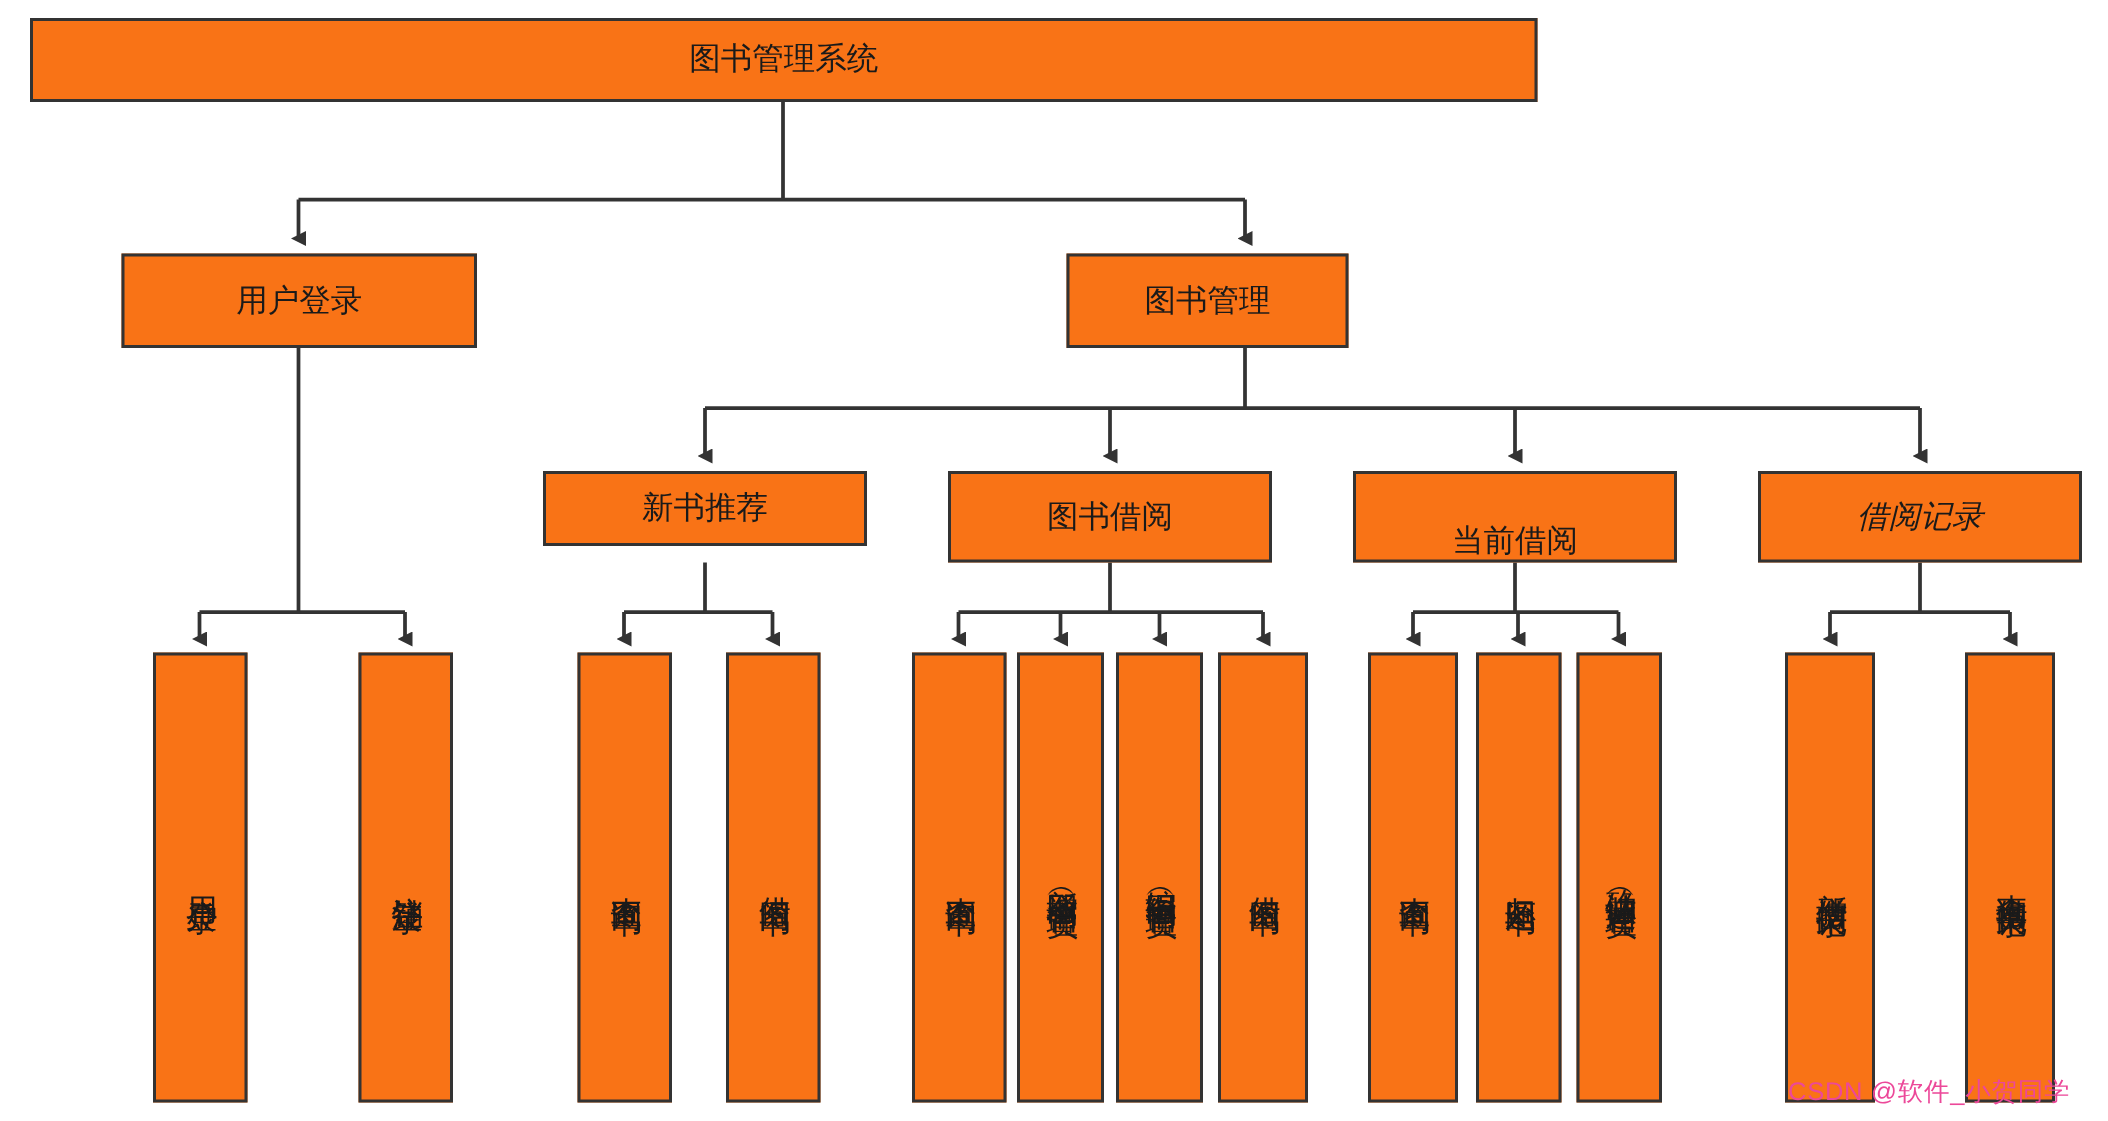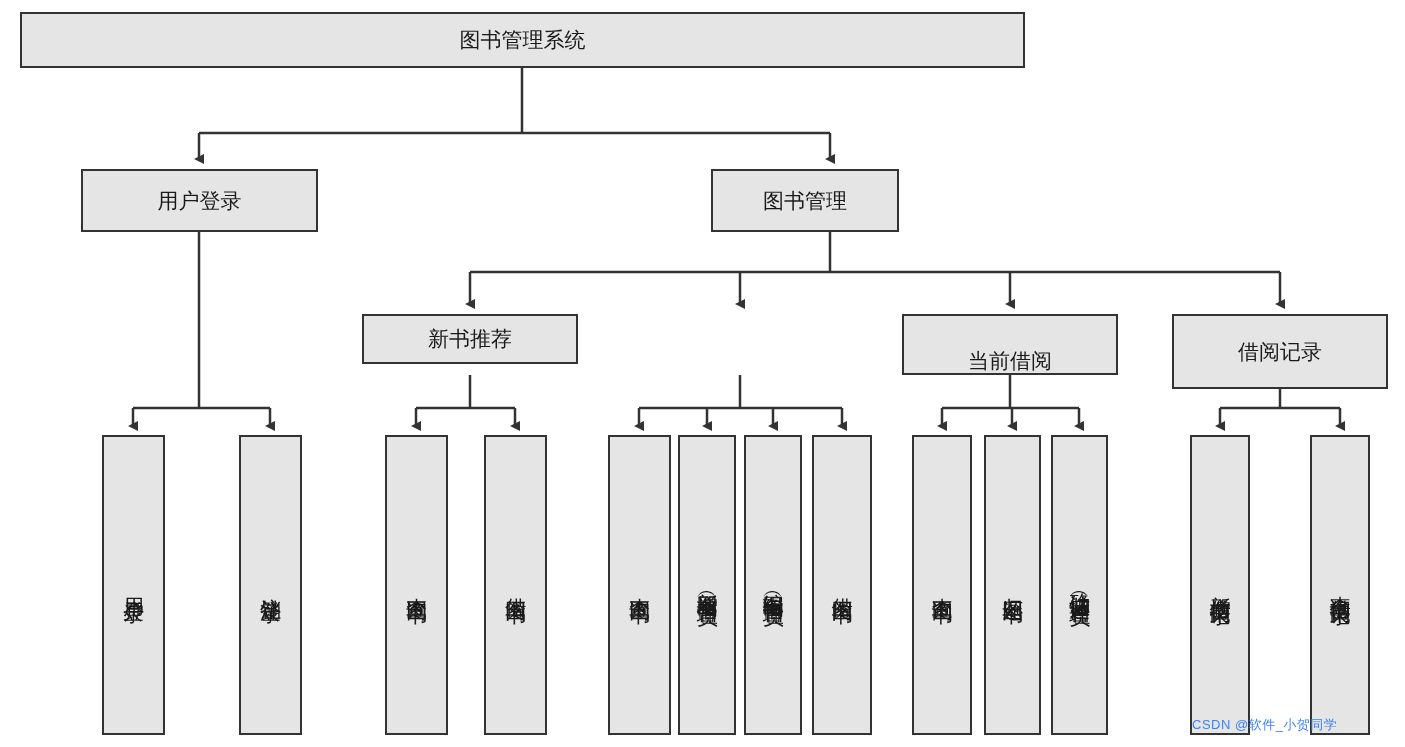--- a/index.html
+++ b/index.html
@@ -21,21 +21,21 @@
     position: absolute;
     left: 0;
     top: 0;
     width: 1405px;
     height: 747px;
     pointer-events: none;
   }
   .node {
     position: absolute;
     box-sizing: border-box;
-    background: #e5e5e5;
+    background: #f97316;
     border: 2px solid #333333;
     display: flex;
     align-items: center;
     justify-content: center;
     color: #1a1a1a;
   }
   .node.h {
     font-size: 21px;
     line-height: 1.2;
   }
@@ -44,22 +44,22 @@
     line-height: 1.25;
   }
   .node.v .vlabel {
     writing-mode: vertical-rl;
     text-orientation: upright;
     letter-spacing: 2px;
     white-space: nowrap;
   }
   .watermark {
     position: absolute;
-    font-size: 13px;
-    color: #3b82f6;
+    font-size: 17px;
+    color: #ec4899;
     white-space: nowrap;
     letter-spacing: 0.5px;
   }
 </style>
 </head>
 <body>
 
 <div id="canvas">
 
   <svg id="edges" viewBox="0 0 1405 747" xmlns="http://www.w3.org/2000/svg">
@@ -119,24 +119,27 @@
   <div class="node h" id="l2-0" style="left: 81px; top: 169px; width: 237px; height: 63px;">
     <span>用户登录</span>
   </div>
   <div class="node h" id="l2-1" style="left: 711px; top: 169px; width: 188px; height: 63px;">
     <span>图书管理</span>
   </div>
 
   <div class="node h" id="l3-0" style="left: 362px; top: 314px; width: 216px; height: 50px;">
     <span>新书推荐</span>
   </div>
+  <div class="node h" id="l3-1" style="left: 632px; top: 314px; width: 216px; height: 61px;">
+    <span>图书借阅</span>
+  </div>
   <div class="node h" id="l3-2" style="left: 902px; top: 314px; width: 216px; height: 61px; align-items: flex-end;">
     <span>当前借阅</span>
   </div>
-  <div class="node h" id="l3-3" style="left: 1172px; top: 314px; width: 216px; height: 75px;">
+  <div class="node h" id="l3-3" style="left: 1172px; top: 314px; width: 216px; height: 61px; font-style: italic;">
     <span>借阅记录</span>
   </div>
 
   <div class="node v" id="lf-0" style="left: 102px; top: 435px; width: 63px; height: 300px;">
     <span class="vlabel">用户登录</span>
   </div>
   <div class="node v" id="lf-1" style="left: 239px; top: 435px; width: 63px; height: 300px;">
     <span class="vlabel">注销登录</span>
   </div>
   <div class="node v" id="lf-2" style="left: 385px; top: 435px; width: 63px; height: 300px;">

